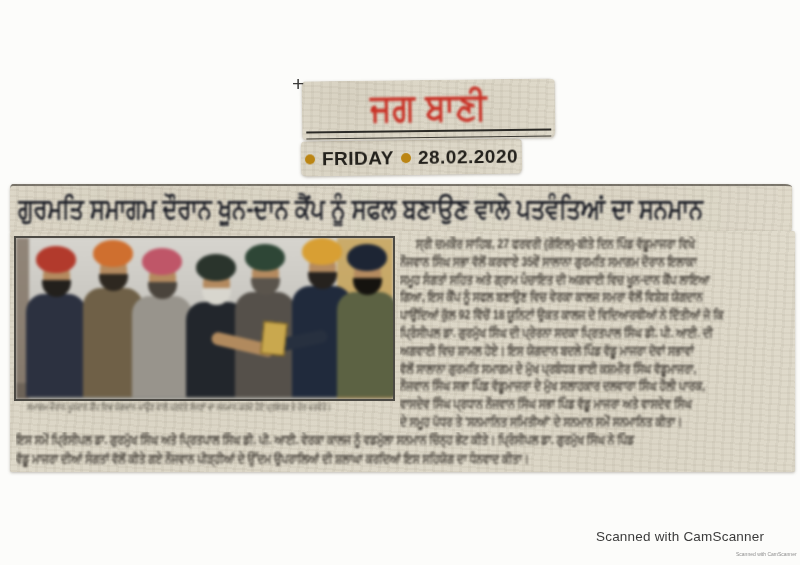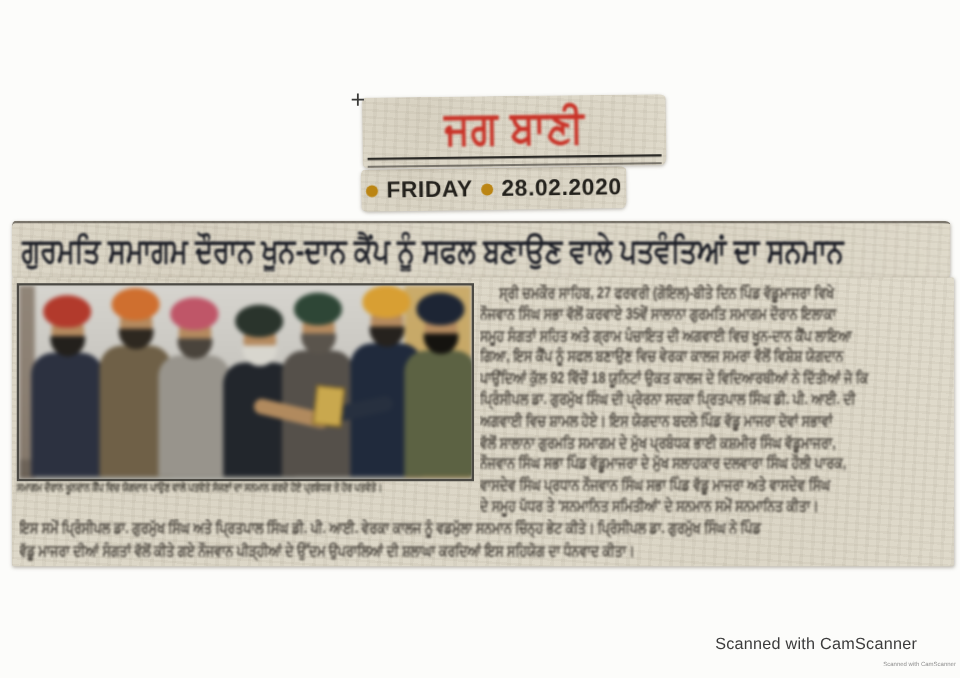--- a/index.html
+++ b/index.html
@@ -66,22 +66,22 @@
   .person{ position:absolute; width:62px; bottom:2px; }
   .person .turban{ position:absolute; left:11px; top:0; width:40px; height:27px; border-radius:50% 50% 48% 48%; z-index:4; }
   .person .face{ position:absolute; left:18px; top:17px; width:27px; height:26px; background:#b48a5f; border-radius:45%; z-index:2; }
   .person .beard{ position:absolute; left:17px; top:34px; width:29px; height:17px; border-radius:0 0 15px 15px; z-index:3; }
   .person .torso{ position:absolute; left:1px; right:1px; top:48px; bottom:0; border-radius:18px 18px 0 0; z-index:1; }
   .arm-left{ position:absolute; left:195px; top:100px; width:64px; height:13px; background:#b18a5e; transform:rotate(13deg); border-radius:7px; z-index:5;}
   .arm-right{ position:absolute; left:252px; top:97px; width:60px; height:13px; background:#27303f; transform:rotate(-12deg); border-radius:7px; z-index:5;}
   .hand{ position:absolute; left:250px; top:104px; width:14px; height:11px; background:#b48a5f; border-radius:50%; z-index:6;}
   .plaque{ position:absolute; left:246px; top:84px; width:22px; height:31px; transform:rotate(6deg); border:1px solid #6e5418; z-index:7; }
   .photo-caption{
-    position:absolute; left:4px; top:170px; width:377px; height:14px; overflow:hidden;
-    font-size:9.5px; font-weight:bold; color:#36332b; white-space:nowrap; filter:blur(.8px);text-align:right;
+    position:absolute; left:17px; top:170px; width:377px; height:14px; overflow:hidden;
+    font-size:9.5px; font-weight:normal; color:#36332b; white-space:nowrap; filter:blur(.8px);text-align:right;
   }
   .photo-caption span{display:inline-block; transform:scaleX(.75); transform-origin:left center;}
   .col-right{ position:absolute; left:390px; top:5px; width:392px; height:197px; overflow:hidden; }
   .bottom-block{ position:absolute; left:6px; top:201px; width:776px; height:40px; overflow:hidden; }
   .tline{ height:17.8px; overflow:hidden; white-space:nowrap;
     font-size:13px; color:#46413a; font-weight:600; filter:blur(1.05px); }
   .bottom-block .tline{ height:19px; }
   .tline span{ display:inline-block; transform:scaleX(.8); transform-origin:left center; }
   
   .watermark{ position:absolute; left:596px; top:529px; font-size:13.5px; color:#3b3b3b; letter-spacing:.2px; }

